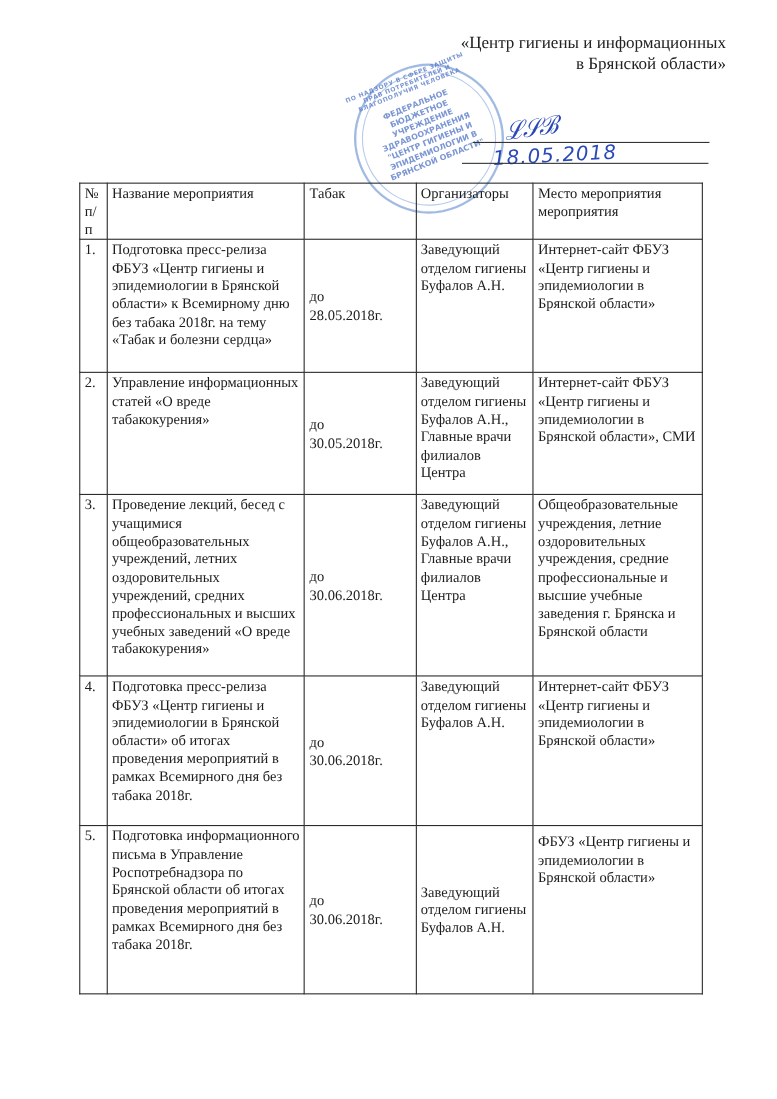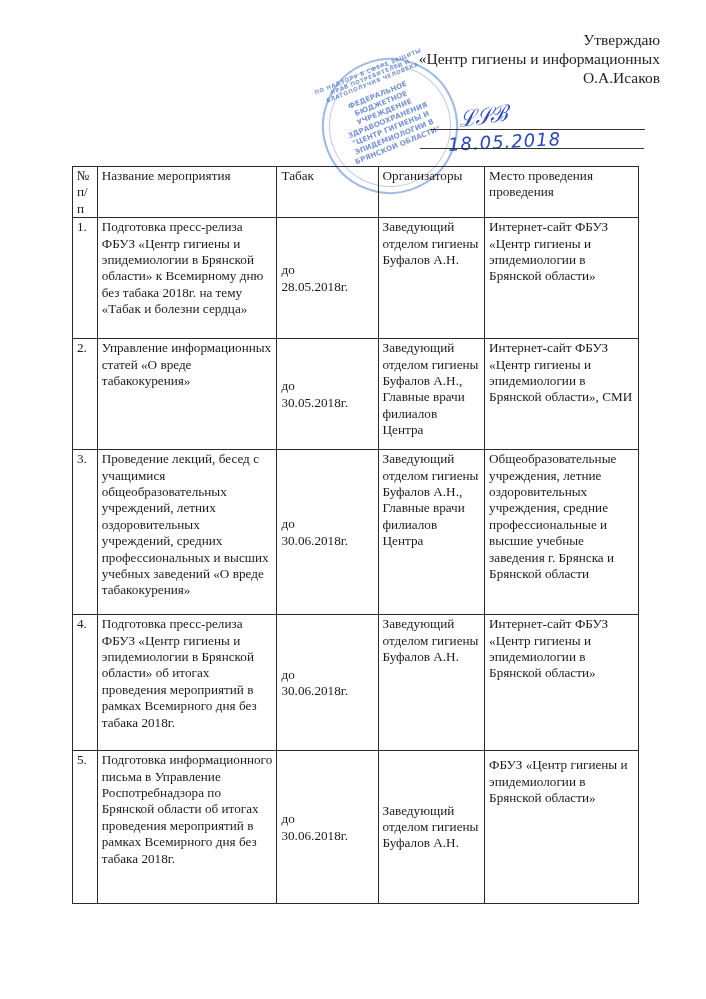--- a/index.html
+++ b/index.html
@@ -52,23 +52,22 @@
     <div>БЮДЖЕТНОЕ</div>
     <div>УЧРЕЖДЕНИЕ</div>
     <div>ЗДРАВООХРАНЕНИЯ</div>
     <div>"ЦЕНТР ГИГИЕНЫ И</div>
     <div>ЭПИДЕМИОЛОГИИ В</div>
     <div>БРЯНСКОЙ ОБЛАСТИ"</div>
   </div>
 </div>
 
 <div class="approval">
-  <div>Утверждаю</div>
   <div>«Центр гигиены и информационных</div>
-  <div>О.А.Исаков</div>
+  <div>в Брянской области»</div>
 </div>
 <div class="signature">ℒ𝒮ℬ</div>
 <div class="sig-line"></div>
 <div class="handdate">18.05.2018</div>
 <div class="date-line"></div>
 
 <table class="plan">
   <colgroup>
     <col class="c-num">
       <col class="c-name">
@@ -76,21 +75,21 @@
       <col class="c-org">
       <col class="c-place">
   </colgroup>
   <thead>
     <tr>
       <th class="pre">№
 п/п</th>
       <th>Название мероприятия</th>
       <th>Табак</th>
       <th>Организаторы</th>
-      <th>Место проведения проведения</th>
+      <th>Место мероприятия мероприятия</th>
     </tr>
   </thead>
   <tbody>
     <tr class="r1">
       <td>1.</td>
       <td>Подготовка пресс-релиза ФБУЗ «Центр гигиены и эпидемиологии в Брянской области» к Всемирному дню без табака 2018г. на тему «Табак и болезни сердца»</td>
       <td class="date pre">до
 28.05.2018г.</td>
       <td class="org">Заведующий отделом гигиены Буфалов А.Н.</td>
       <td class="place">Интернет-сайт ФБУЗ «Центр гигиены и эпидемиологии в Брянской области»</td>

